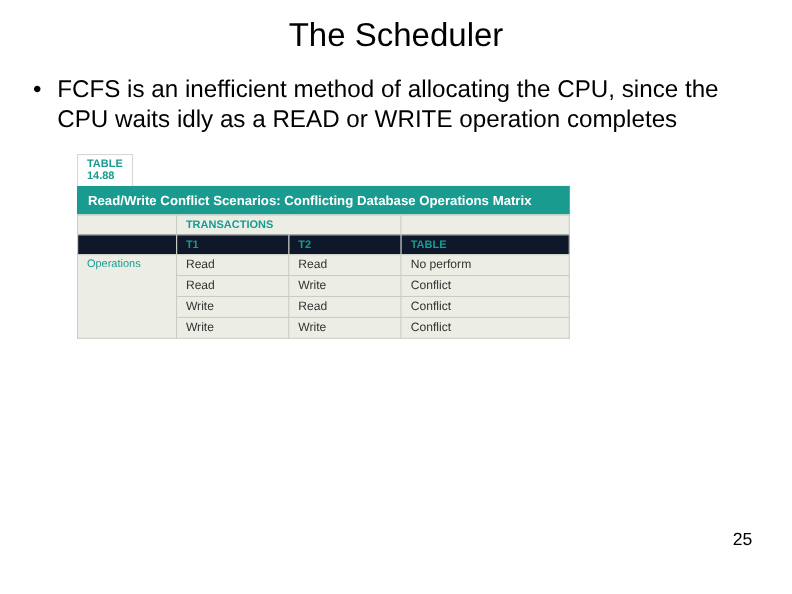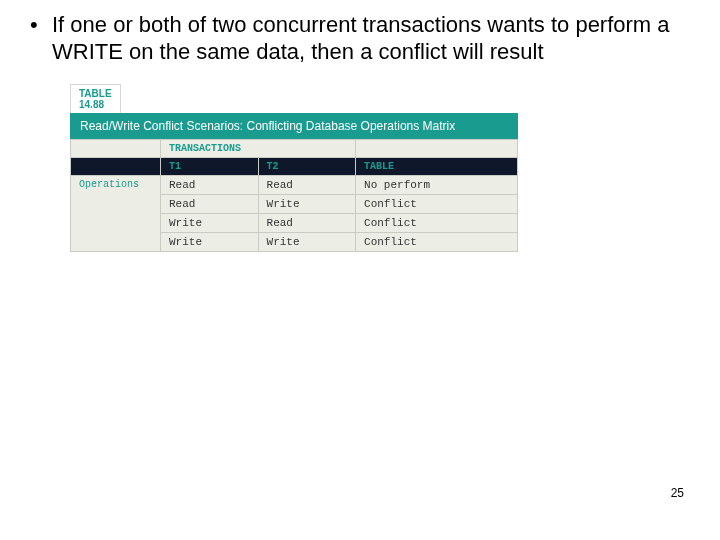--- a/index.html
+++ b/index.html
@@ -57,29 +57,29 @@
     padding: 3px 8px;
     border: 1px solid #d8d8d0;
     border-bottom: none;
     font-family: Arial, sans-serif;
     vertical-align: bottom;
   }
   .tbl-title-bar {
     background: #1a9b8f;
     color: #ffffff;
     font-size: 12px;
-    font-weight: normal;
+    font-weight: bold;
     padding: 6px 10px;
     font-family: Arial, sans-serif;
   }
   table.matrix {
     width: 100%;
     border-collapse: collapse;
     font-size: 11px;
-    font-family: Liberation Mono, monospace;
+    font-family: Liberation Sans, sans-serif;
   }
   table.matrix th, table.matrix td {
     border: 1px solid #c9ccc4;
     padding: 3px 8px;
     text-align: left;
     background: #eceee6;
     color: #333;
     height: 18px;
   }
   table.matrix thead th {
@@ -95,34 +95,35 @@
     width: 90px;
     vertical-align: top;
     color: #1a9b8f;
     font-size: 10px;
     margin-left: 44px;
   }
   .page-num {
     position: absolute;
     right: 32px;
     bottom: 40px;
-    font-size: 12px;
+    font-size: 16px;
     color: #000;
     background: #fff;
     padding: 0 4px;
   }
 </style>
 </head>
 <body>
 
 <div class="slide">
 
+  <h1 class="title">The Scheduler</h1>
 
   <ul class="bullets">
-    <li>If one or both of two concurrent transactions wants to perform a WRITE on the same data, then a conflict will result</li>
+    <li>FCFS is an inefficient method of allocating the CPU, since the CPU waits idly as a READ or WRITE operation completes</li>
   </ul>
 
   <div class="table-wrap">
     <span class="tbl-label">
       <span>TABLE</span><br>
       <span>14.88</span>
     </span>
     <div class="tbl-title-bar">Read/Write Conflict Scenarios: Conflicting Database Operations Matrix</div>
     <table class="matrix">
       <thead>

